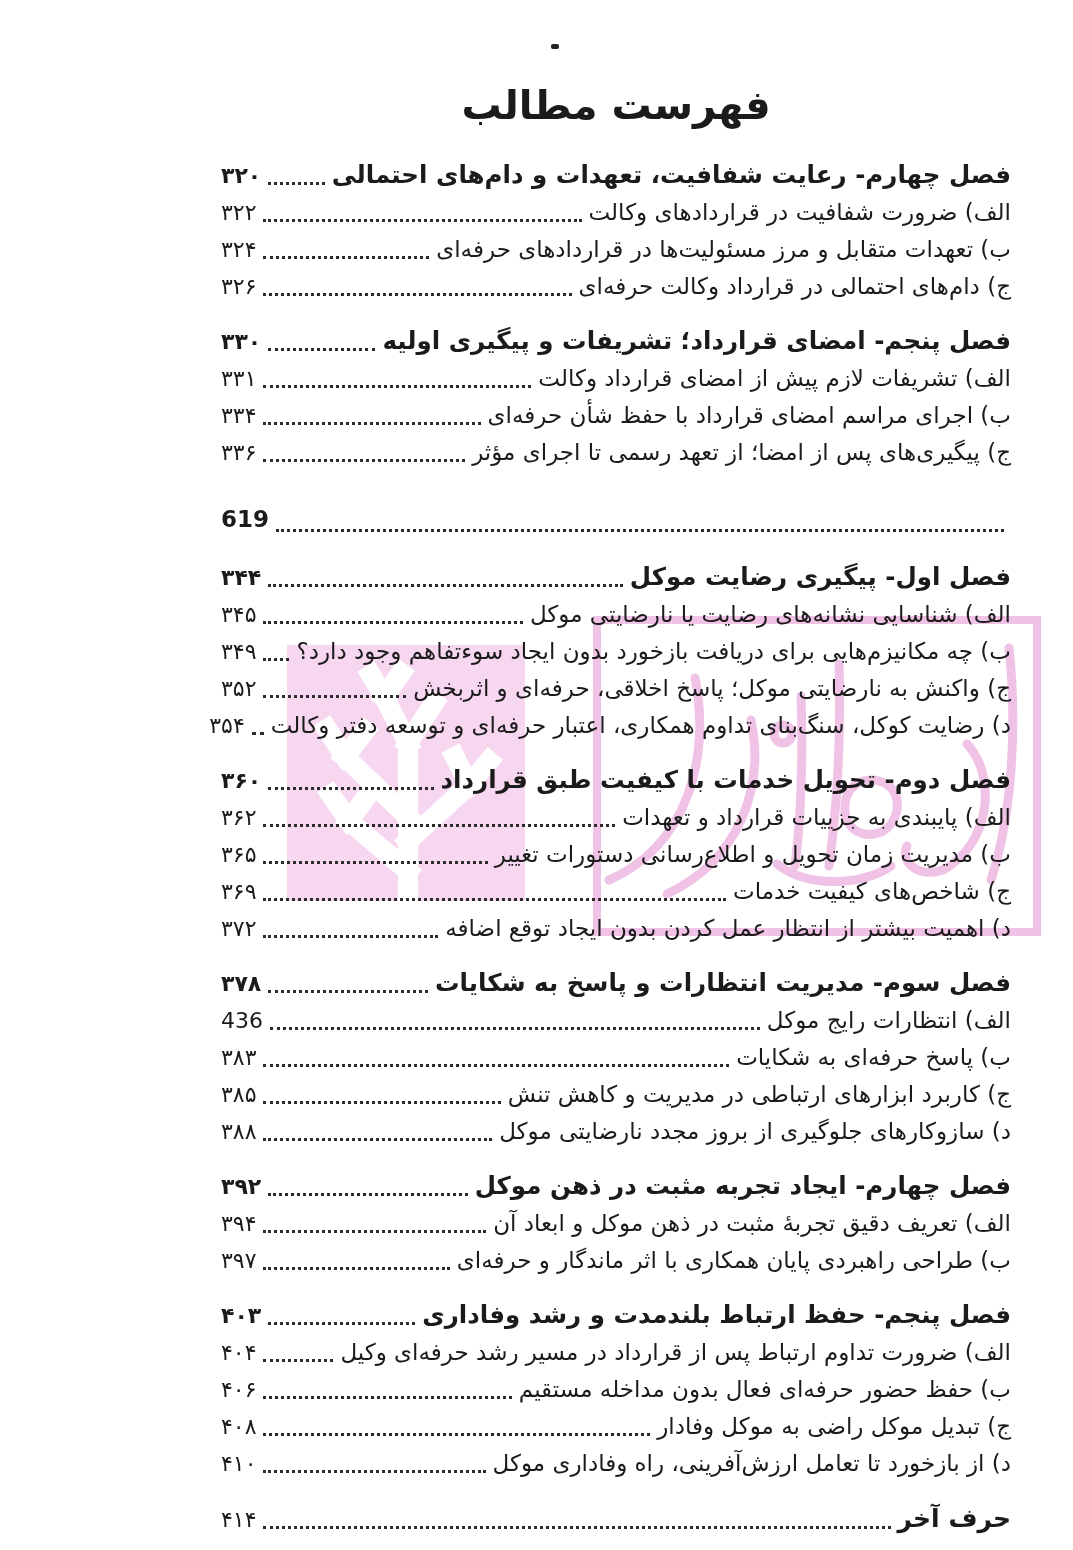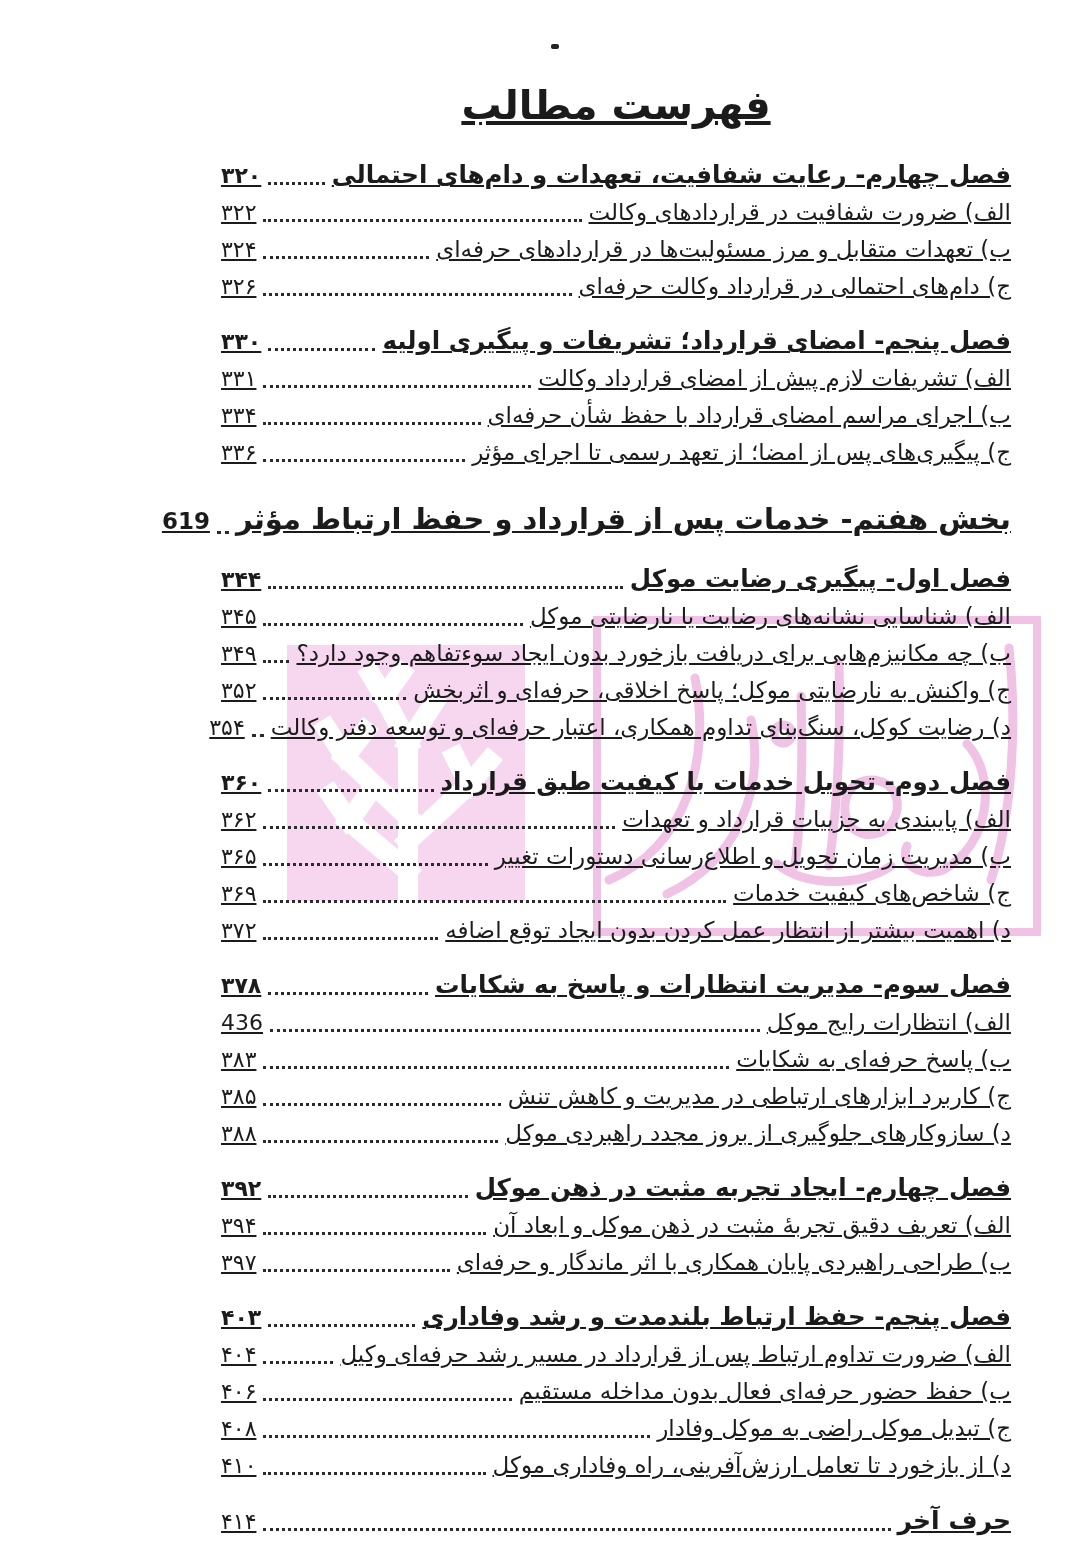--- a/index.html
+++ b/index.html
@@ -8,21 +8,20 @@
     background:#ffffff;
     font-family:"DejaVu Sans", sans-serif;
     color:#1b1b1b;
     position:relative;
     overflow:hidden;
   }
   .page{
     position:relative;
     width:914px;height:1550px;
     z-index:1;
-    text-decoration:underline;
   }
   .speck{
     position:absolute;left:392px;top:44px;width:8px;height:5px;
     background:#222;border-radius:2px;z-index:3;
   }
   h1.toc-title{
     margin:0;
     padding-top:82px;
     text-align:center;
     font-size:40px;
@@ -173,21 +172,20 @@
         <span class="title">ب) اجرای مراسم امضای قرارداد با حفظ شأن حرفه‌ای</span>
         <span class="dots"></span>
         <span class="pg">۳۳۴</span>
       </div>
       <div class="row item">
         <span class="title">ج) پیگیری‌های پس از امضا؛ از تعهد رسمی تا اجرای مؤثر</span>
         <span class="dots"></span>
         <span class="pg">۳۳۶</span>
       </div>
       <div class="row part">
-        <span class="title">بخش هفتم- خدمات پس از قرارداد و حفظ ارتباط مؤثر</span>
         <span class="dots"></span>
         <span class="pg">619</span>
       </div>
       <div class="row chapter">
         <span class="title">فصل اول- پیگیری رضایت موکل</span>
         <span class="dots"></span>
         <span class="pg">۳۴۴</span>
       </div>
       <div class="row item">
         <span class="title">الف) شناسایی نشانه‌های رضایت یا نارضایتی موکل</span>
@@ -248,21 +246,21 @@
         <span class="title">ب) پاسخ حرفه‌ای به شکایات</span>
         <span class="dots"></span>
         <span class="pg">۳۸۳</span>
       </div>
       <div class="row item">
         <span class="title">ج) کاربرد ابزارهای ارتباطی در مدیریت و کاهش تنش</span>
         <span class="dots"></span>
         <span class="pg">۳۸۵</span>
       </div>
       <div class="row item">
-        <span class="title">د) سازوکارهای جلوگیری از بروز مجدد راهبردی موکل</span>
+        <span class="title">د) سازوکارهای جلوگیری از بروز مجدد نارضایتی موکل</span>
         <span class="dots"></span>
         <span class="pg">۳۸۸</span>
       </div>
       <div class="row chapter">
         <span class="title">فصل چهارم- ایجاد تجربه مثبت در ذهن موکل</span>
         <span class="dots"></span>
         <span class="pg">۳۹۲</span>
       </div>
       <div class="row item">
         <span class="title">الف) تعریف دقیق تجربهٔ مثبت در ذهن موکل و ابعاد آن</span>

